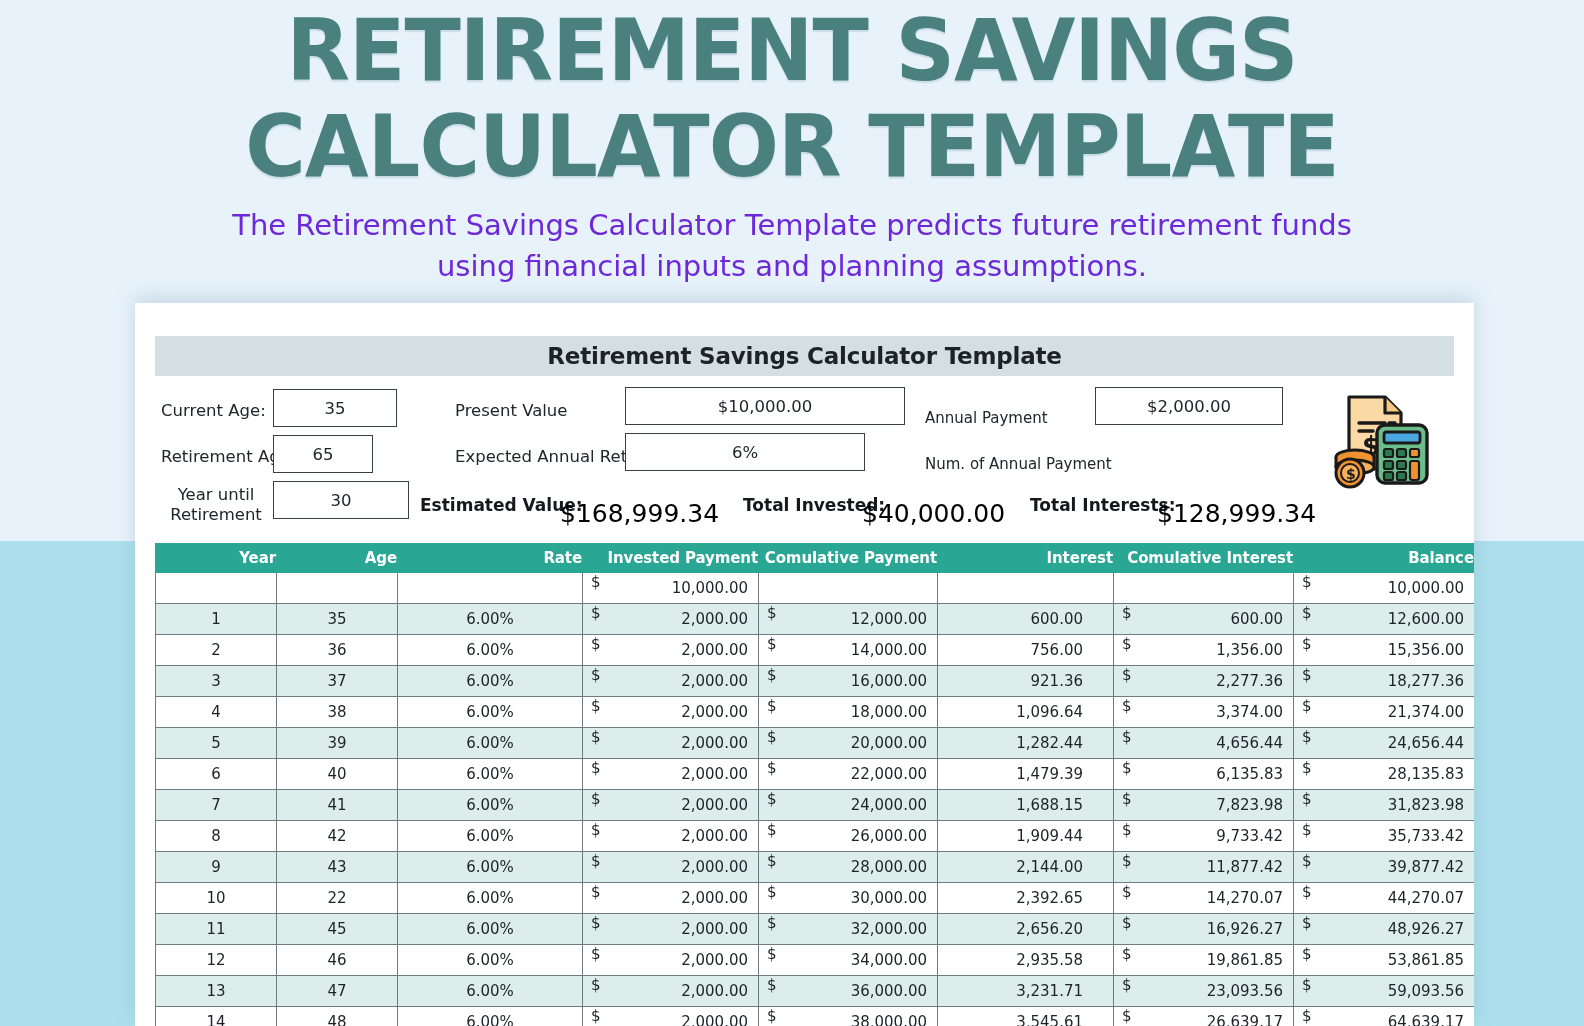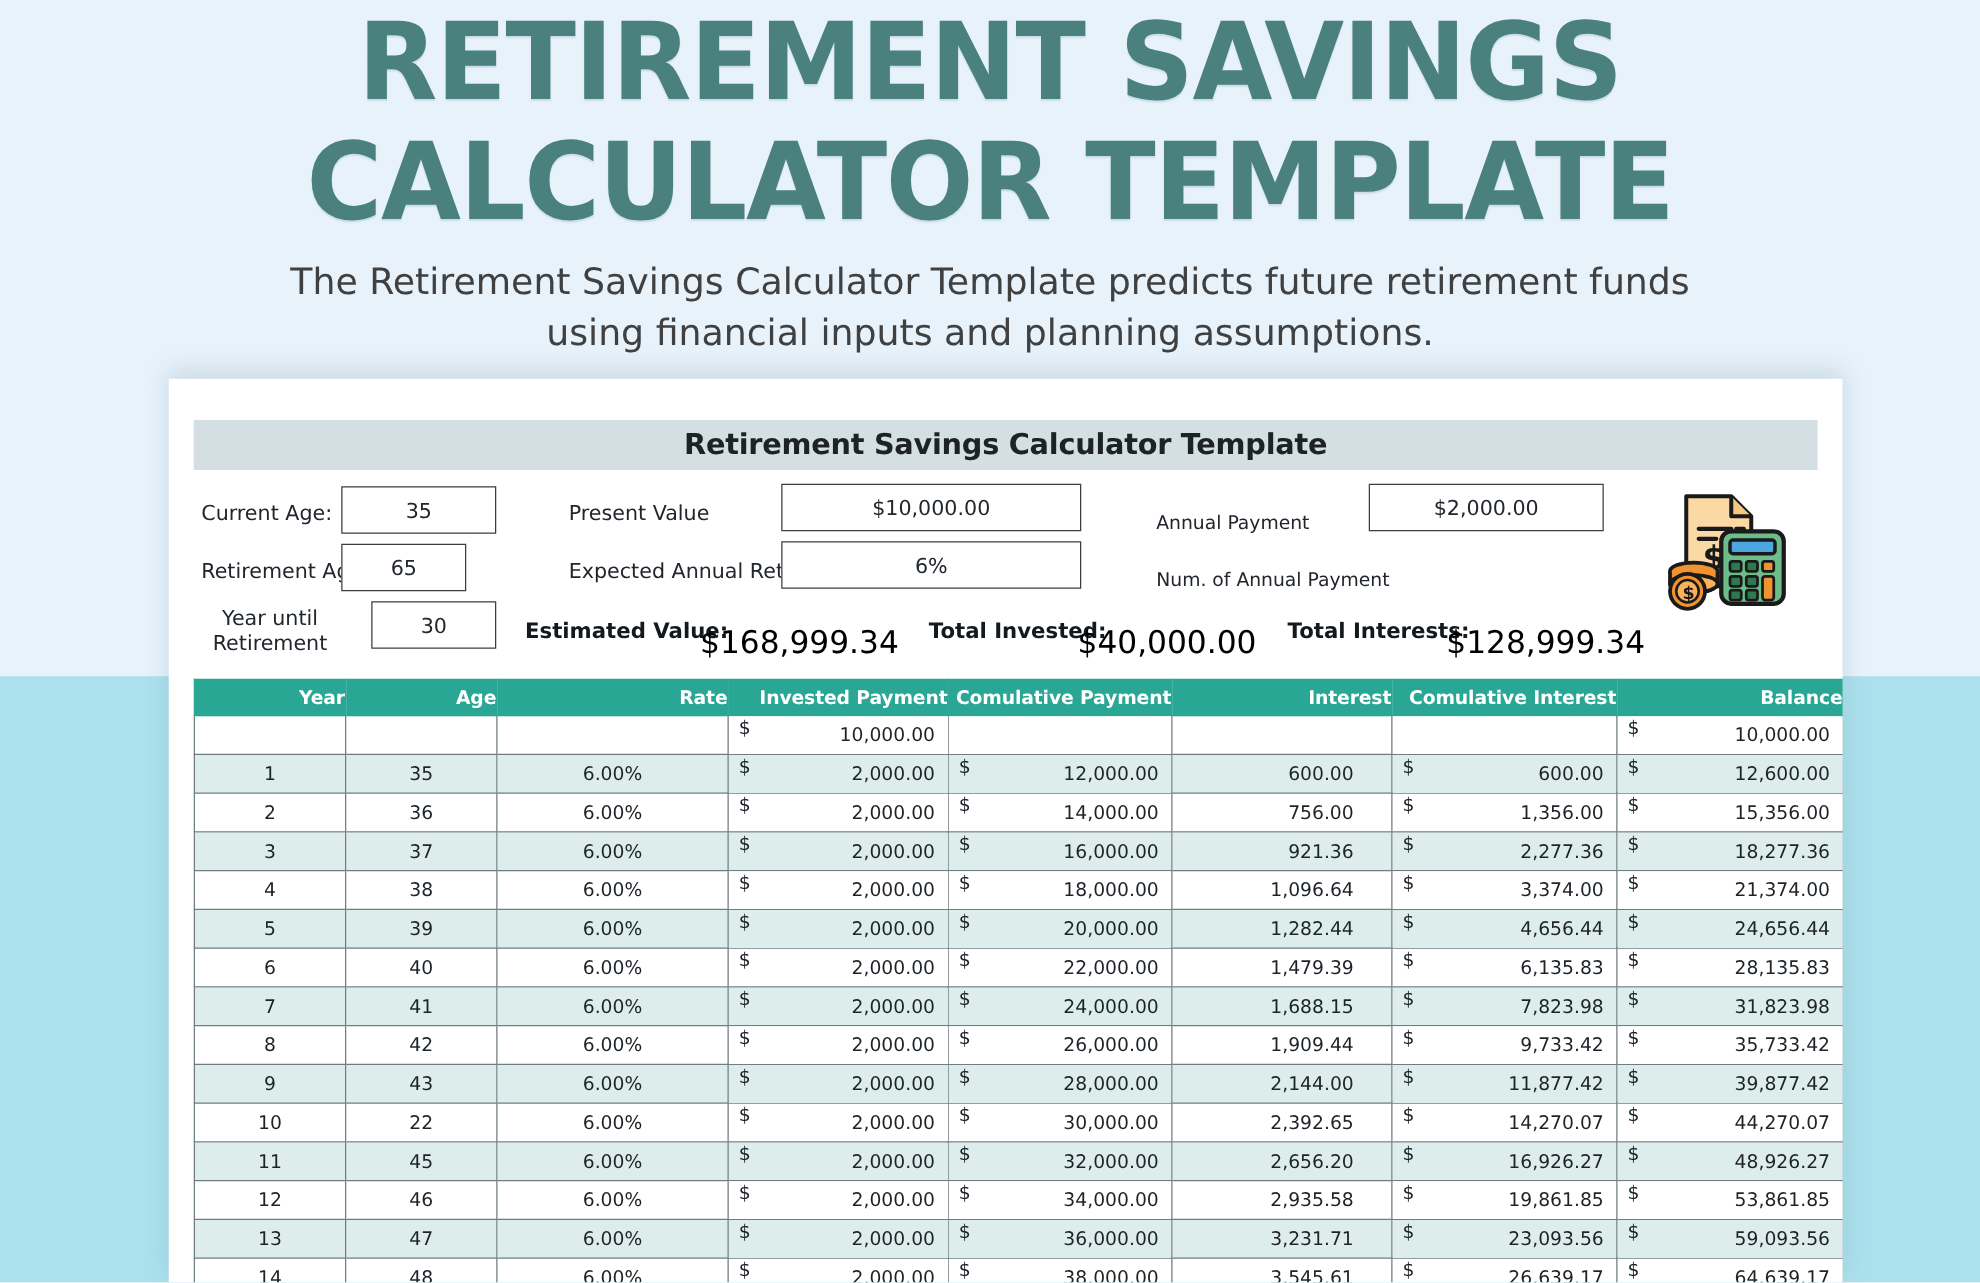--- a/index.html
+++ b/index.html
@@ -34,21 +34,21 @@
     font-family: "DejaVu Sans", sans-serif;
     font-weight: bold;
     font-size: 86px;
     line-height: 96px;
     letter-spacing: -1px;
     transform: scaleX(0.96);
     padding-top: 2px;
     text-shadow: 0 2px 1px rgba(150,180,195,.35);
   }
   #subtitle {
-    color: #404040;
+    color: #6d28d9;
     font-size: 29px;
     line-height: 41px;
     width: 1160px;
     margin: 11px auto 0 auto;
     font-family: "DejaVu Sans", sans-serif;
   }
 
   
   #sheet {
     position: absolute;
@@ -95,25 +95,25 @@
     color: #20262c;
     font-family: "DejaVu Sans", sans-serif;
   }
 
   
   #lbl-current-age    { left: 26px;  top: 16px; }
   #box-current-age    { left: 138px; top: 4px;  width: 124px; height: 38px; }
   #lbl-retirement-age { left: 26px;  top: 62px; }
   #box-retirement-age { left: 138px; top: 50px; width: 100px; height: 38px; }
   #lbl-years-until    { left: 26px;  top: 100px; width: 110px; }
-  #box-years-until    { left: 138px; top: 96px; width: 100px; height: 38px; margin-left: 24px; }
+  #box-years-until    { left: 138px; top: 96px; width: 136px; height: 38px; }
 
   
   #lbl-present-value  { left: 320px; top: 16px; }
-  #box-present-value  { left: 490px; top: 2px;  width: 240px; height: 38px; }
+  #box-present-value  { left: 490px; top: 2px;  width: 280px; height: 38px; }
   #lbl-annual-return  { left: 320px; top: 62px; }
   #box-annual-return  { left: 490px; top: 48px; width: 240px; height: 38px; }
 
   
   #lbl-annual-payment     { left: 790px; top: 23px; font-size: 15px; }
   #box-annual-payment     { left: 960px; top: 2px;  width: 188px; height: 38px; }
   #lbl-num-annual-payment { left: 790px; top: 69px; font-size: 15px; }
   #box-num-annual-payment { left: 960px; top: 48px; width: 188px; height: 38px; }
 
   

